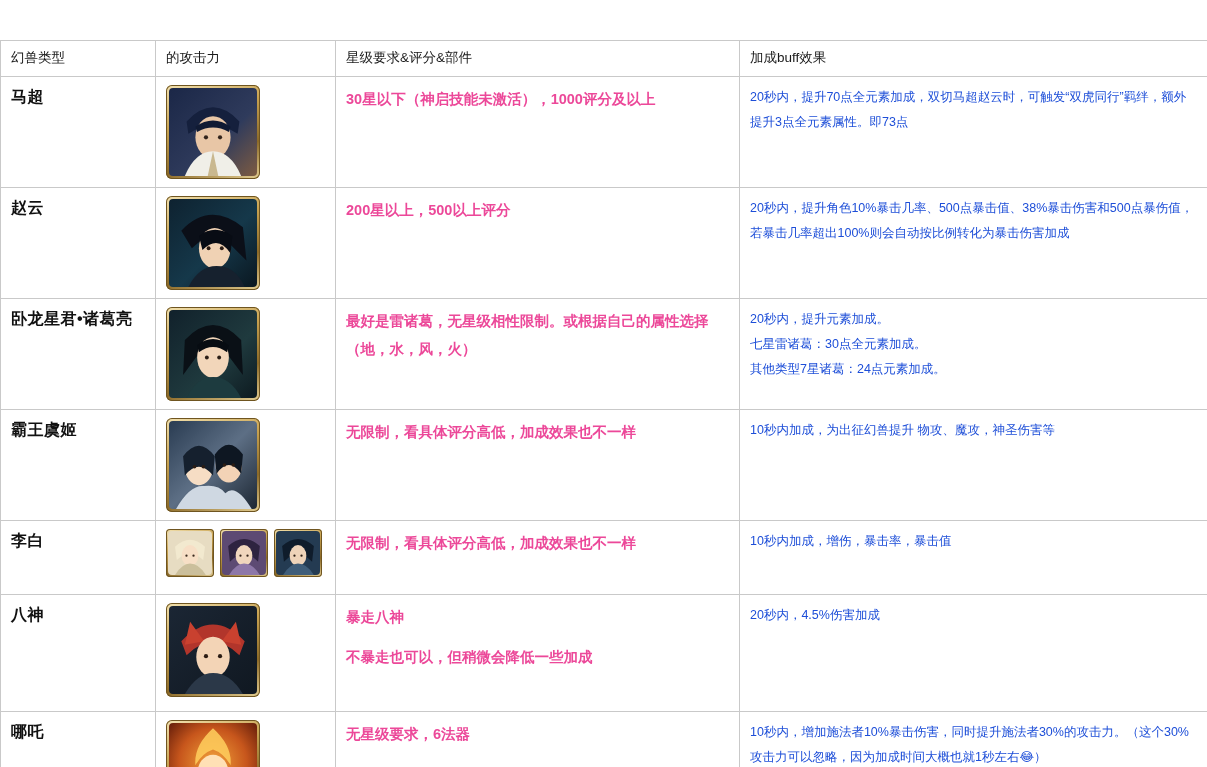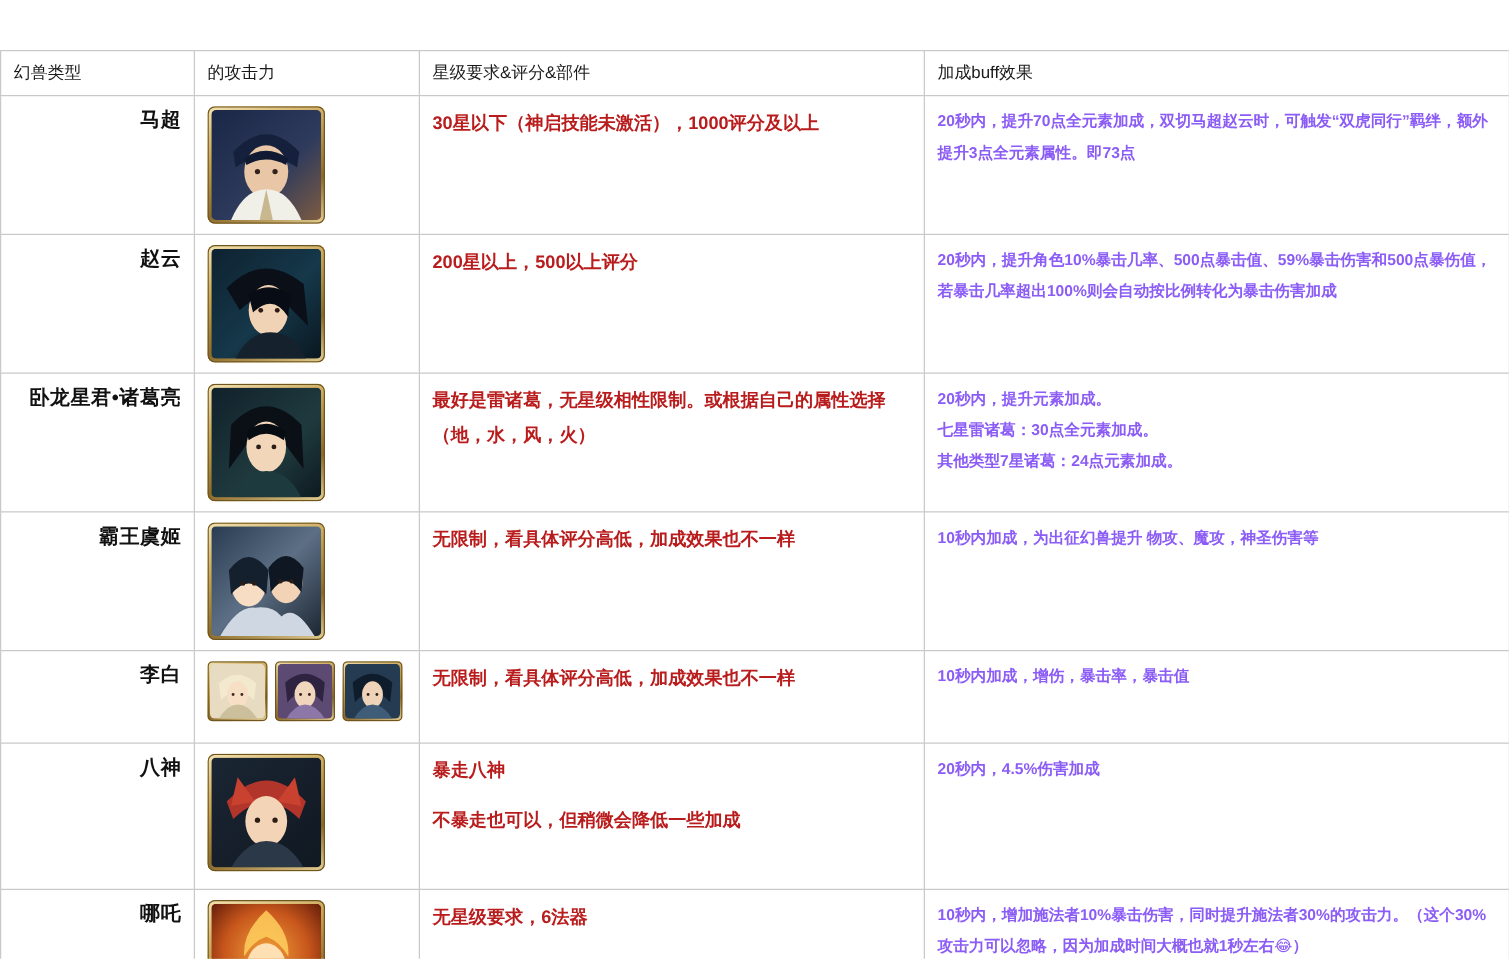--- a/index.html
+++ b/index.html
@@ -40,46 +40,46 @@
     height: 36px;
     padding-top: 9px;
     padding-bottom: 9px;
   }
   col.c-type   { width: 155px; }
   col.c-img    { width: 180px; }
   col.c-req    { width: 404px; }
   col.c-buff   { width: 468px; }
 
   td.type-cell {
-    text-align: right;
+    text-align: left;
     vertical-align: middle;
     font-weight: bold;
     font-size: 16px;
     color: #111;
     letter-spacing: 0.5px;
     line-height: 1.5;
   }
   td.img-cell {
     vertical-align: middle;
     text-align: left;
     padding: 10px 10px;
   }
   td.req-cell {
     vertical-align: middle;
     font-weight: bold;
     font-size: 14.5px;
     line-height: 1.95;
-    color: #b91c1c;
+    color: #ec4899;
   }
   td.buff-cell {
     vertical-align: middle;
-    font-weight: bold;
+    font-weight: normal;
     font-size: 12.5px;
     line-height: 2.0;
-    color: #8b5cf6;
+    color: #1d4ed8;
   }
   .req-line { display: block; }
   .buff-line { display: block; }
 
   
   .portraits {
     display: flex;
     gap: 6px;
     align-items: center;
   }
@@ -187,21 +187,21 @@
                     <circle cx="60" cy="56" r="2.2" fill="#2a1c14"></circle>
                 </svg>
               </div>
             </div>
           </div>
         </td>
         <td class="req-cell">
           <span class="req-line">200星以上，500以上评分</span>
         </td>
         <td class="buff-cell">
-          <span class="buff-line">20秒内，提升角色10%暴击几率、500点暴击值、59%暴击伤害和500点暴伤值，若暴击几率超出100%则会自动按比例转化为暴击伤害加成</span>
+          <span class="buff-line">20秒内，提升角色10%暴击几率、500点暴击值、38%暴击伤害和500点暴伤值，若暴击几率超出100%则会自动按比例转化为暴击伤害加成</span>
         </td>
       </tr>
 
       <tr style="height:110px;">
         <td class="type-cell">卧龙星君•诸葛亮</td>
         <td class="img-cell">
           <div class="portraits">
             <div class="frame">
               <div class="art">
                 <svg viewBox="0 0 100 100" preserveAspectRatio="none">

